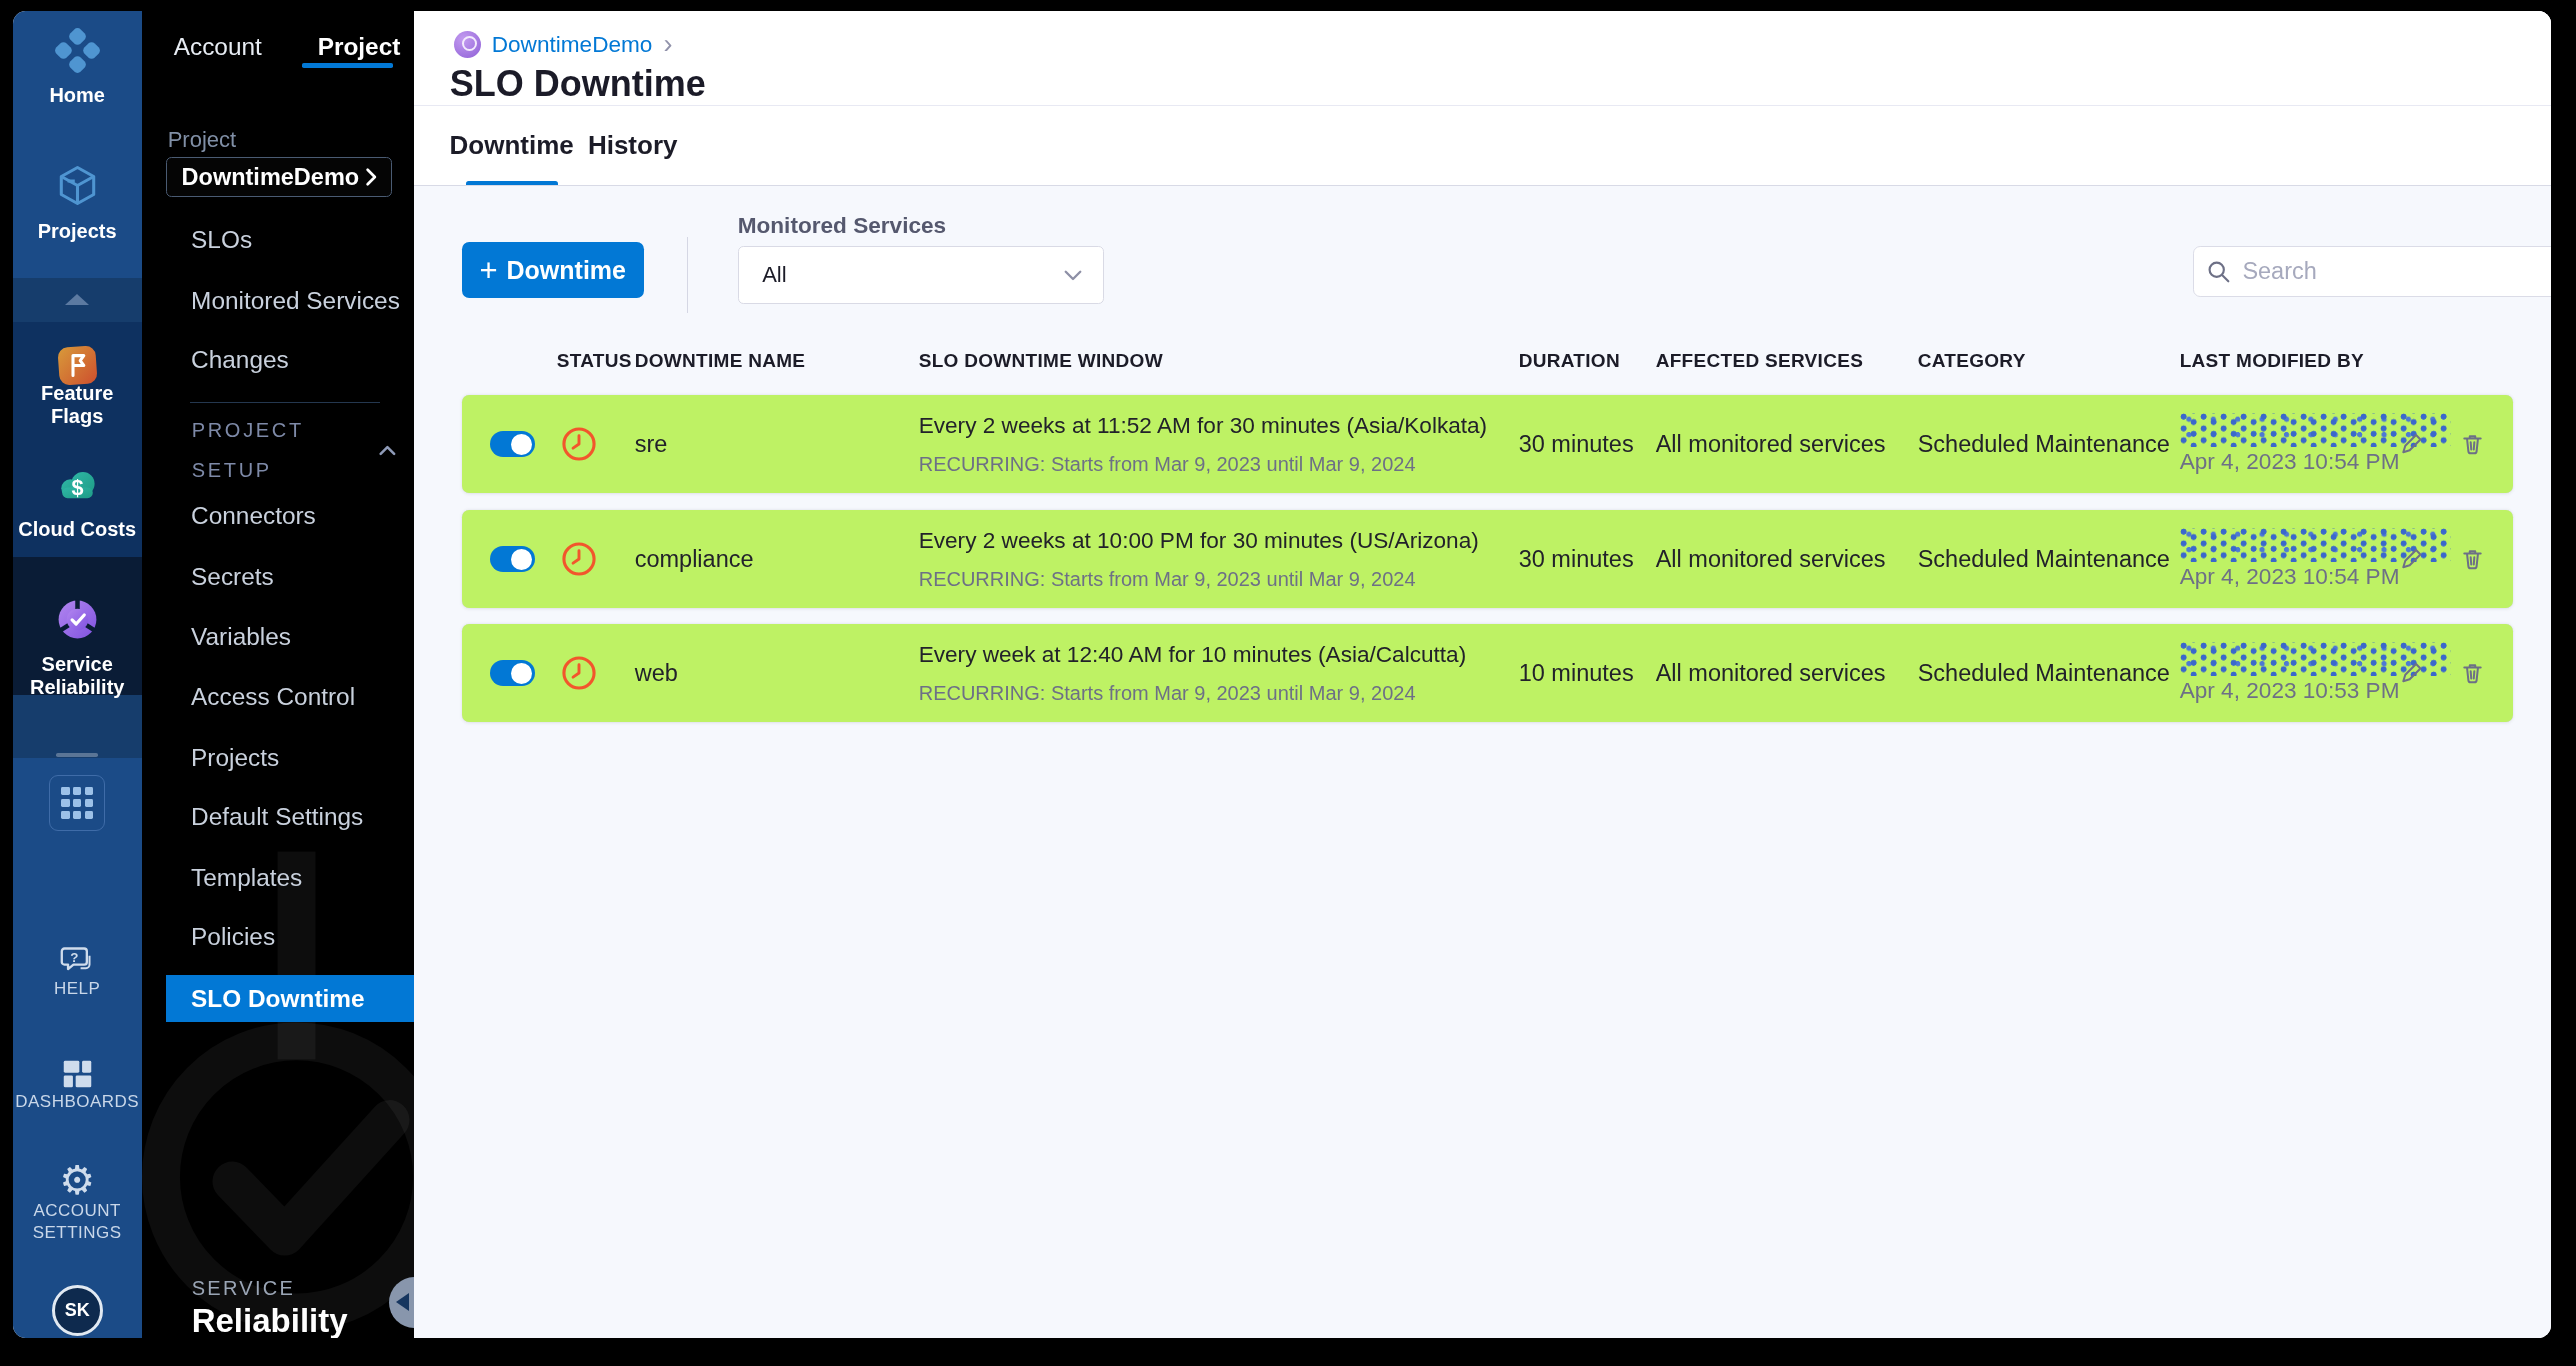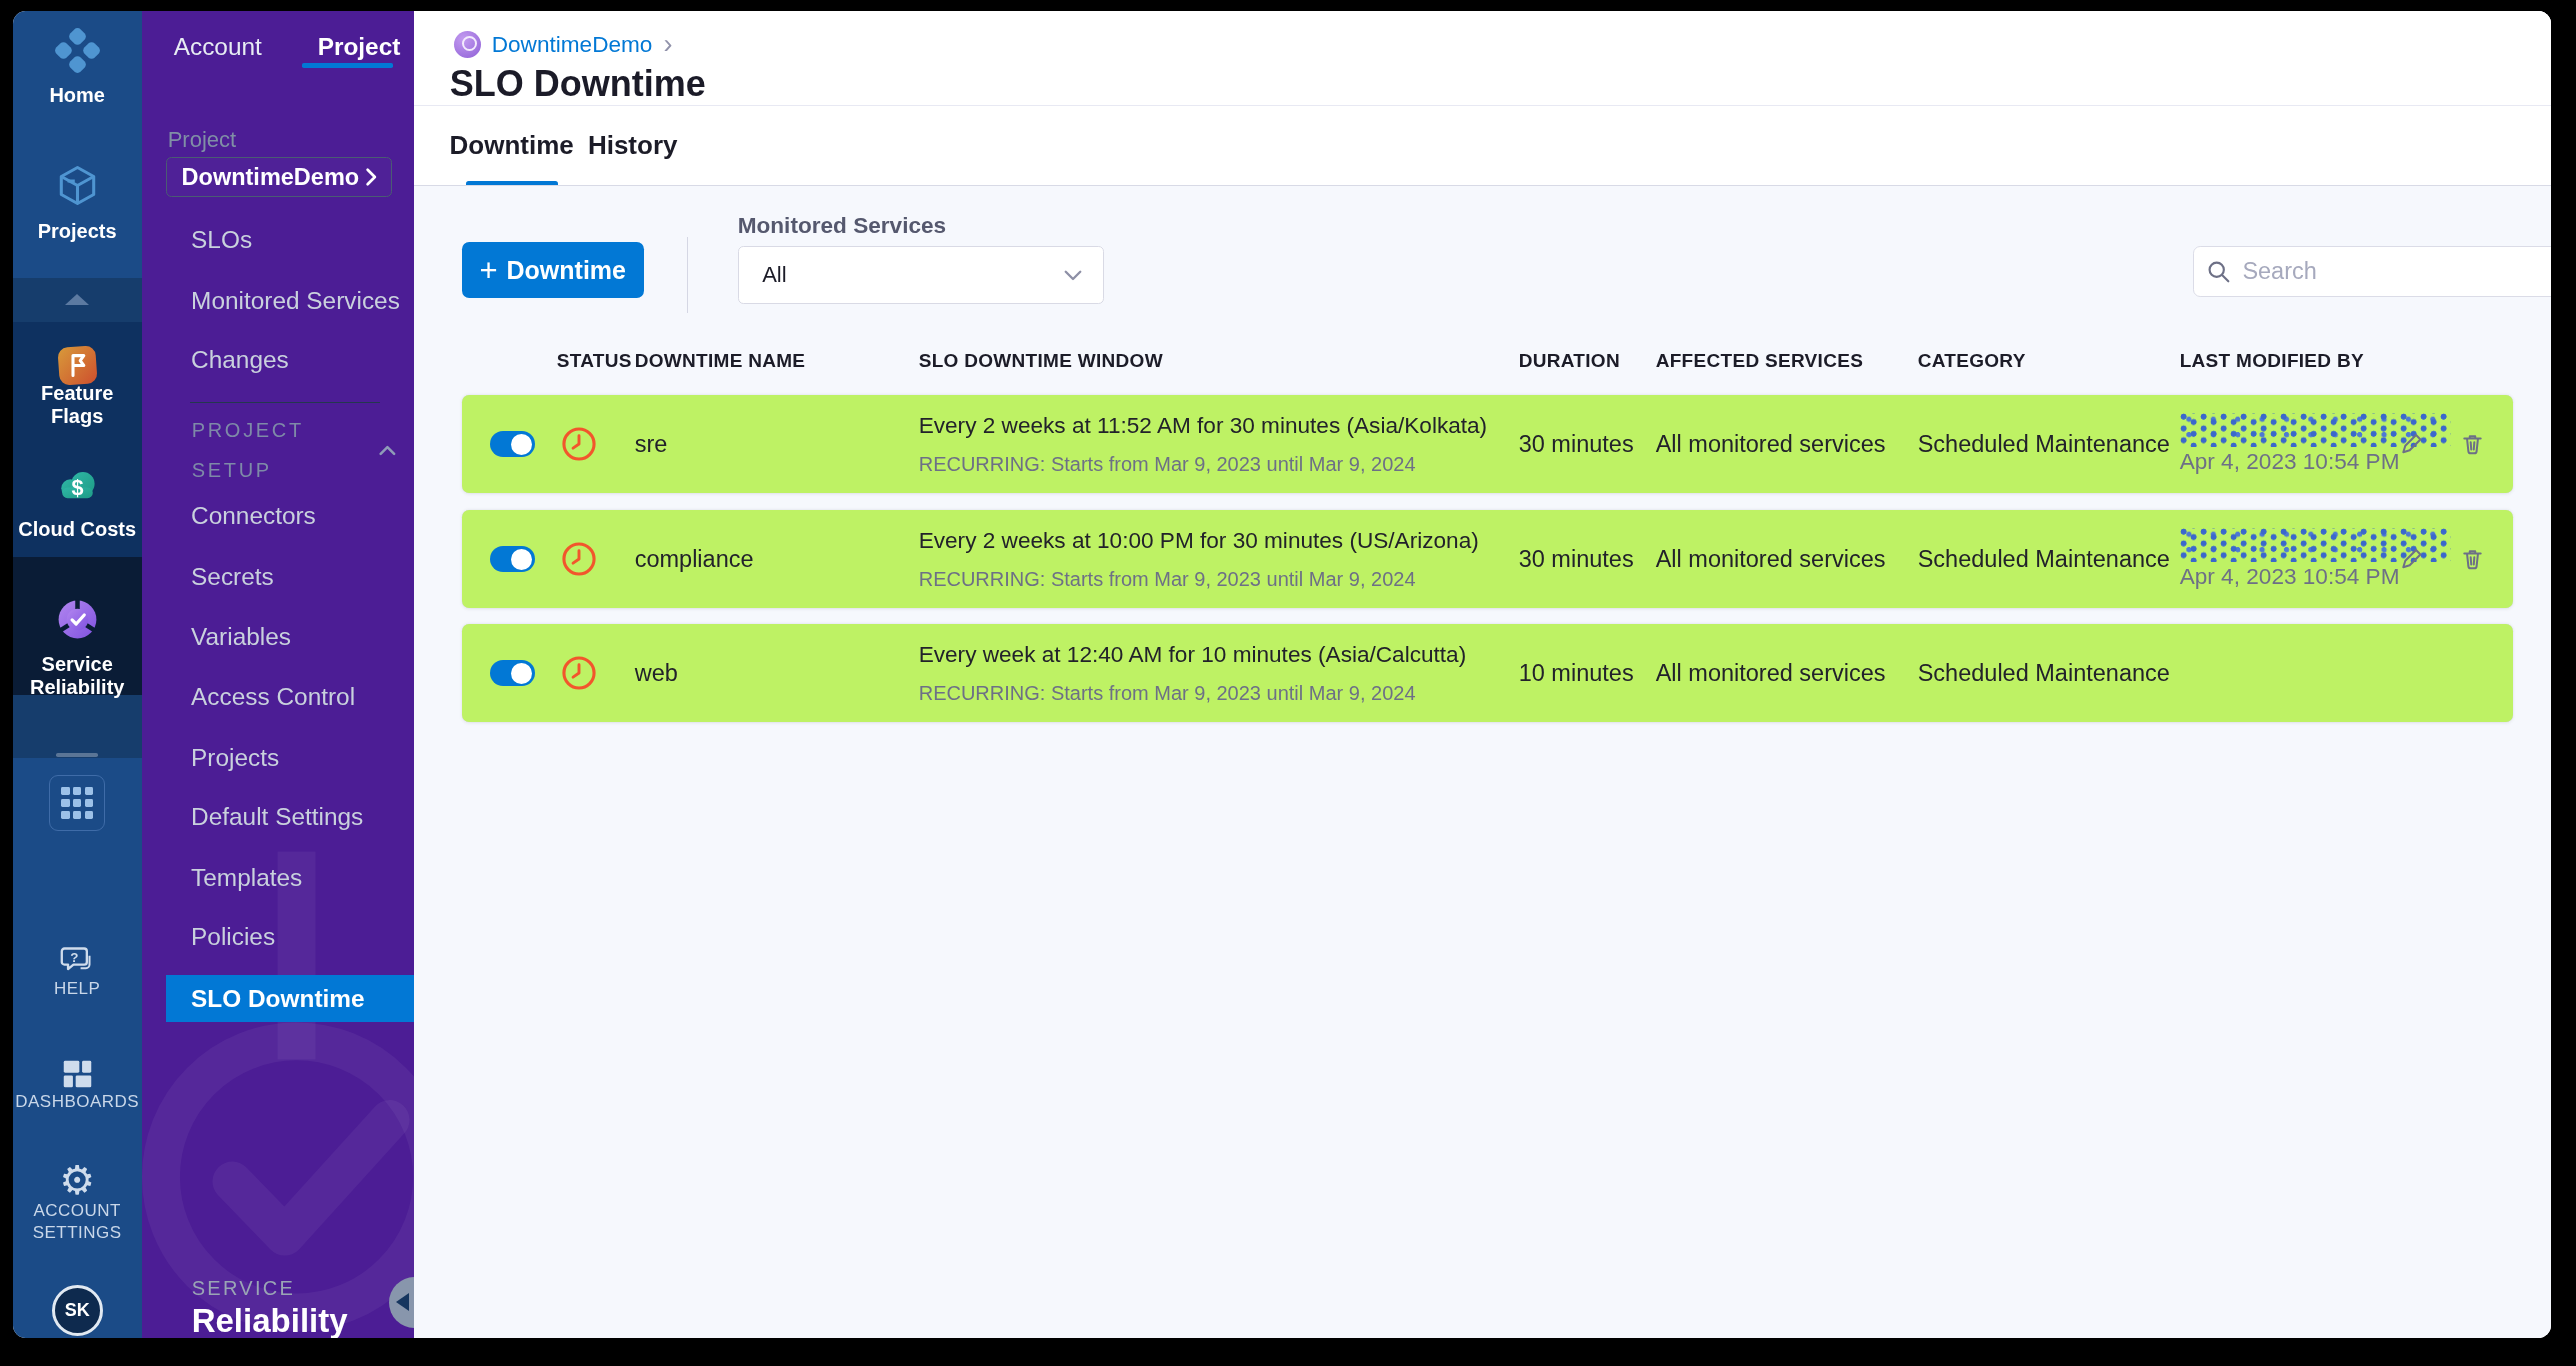--- a/index.html
+++ b/index.html
@@ -23,21 +23,21 @@
   .grid-btn { width:56px; height:56px; margin:0 auto; border:1.8px solid #3f6ca8; border-radius:9px;
               display:flex; align-items:center; justify-content:center; }
   .grid-ico { display:grid; grid-template-columns:repeat(3,8.1px); grid-template-rows:repeat(3,8.1px); gap:3.6px; }
   .grid-ico i { background:#9cc1e8; border-radius:1.4px; }
   .gear-glyph { font-size:40px; color:#cfdcec; line-height:40px; }
   .sk { width:51px; height:51px; margin:0 auto; border-radius:50%; border:3.6px solid #e1e9f2;
         background:#0e2a4e; color:#fff; font-weight:bold; font-size:18px;
         display:flex; align-items:center; justify-content:center; }
 
   
-  .sidebar { position:relative; width:272px; flex:0 0 272px; background:#4c1d95; overflow:hidden; color:#c9d1dd; }
+  .sidebar { position:relative; width:272px; flex:0 0 272px; background:#000000; overflow:hidden; color:#c9d1dd; }
   .sb-tab { position:absolute; top:22px; font-size:24.4px; color:#e7ecf3; }
   .sb-tab.active { font-weight:bold; color:#fff; }
   .sb-tab-underline { position:absolute; top:52px; left:160px; width:91px; height:4.5px; background:#0278d5; border-radius:1.8px; }
   .sb-proj-label { position:absolute; top:116px; left:26px; font-size:22px; color:#808fa6; }
   .sb-select { position:absolute; top:146px; left:24.4px; width:226px; height:40px; border:1.4px solid #4a5b73;
                border-radius:5.4px; display:flex; align-items:center; justify-content:space-between;
                padding:0 12.7px 0 14.5px; color:#fff; font-weight:bold; font-size:23.5px; background:rgba(255,255,255,0.02); }
   .nav-item { position:absolute; left:24.4px; right:0; height:40px; line-height:40px; padding-left:25px;
               font-size:24.4px; color:#c9d1dd; }
   .nav-item.selected { height:47px; line-height:47px; background:#0278d5; color:#fff; font-weight:600; }
@@ -431,19 +431,33 @@
             </svg>
           </div>
           <div class="cell-name">web</div>
           <div class="cell-window">
             <div class="win-main">Every week at 12:40 AM for 10 minutes (Asia/Calcutta)</div>
             <div class="win-sub">RECURRING: Starts from Mar 9, 2023 until Mar 9, 2024</div>
           </div>
           <div class="cell-duration">10 minutes</div>
           <div class="cell-affected">All monitored services</div>
           <div class="cell-category">Scheduled Maintenance</div>
+          <div class="cell-modified">
+            <div class="redact"></div>
+            <div class="stamp">Apr 4, 2023 10:53 PM</div>
+            <svg class="row-action act-edit" viewBox="0 0 34 34">
+              <path d="M8 26 l2.2-7 L22 7.2 l4.8 4.8 L15 23.8 8 26 z" fill="none" stroke="#6d7086" stroke-width="2.2" stroke-linejoin="round"></path>
+            </svg>
+            <svg class="row-action act-trash" viewBox="0 0 34 34">
+              <g fill="none" stroke="#6d7086" stroke-width="2.2" stroke-linecap="round" stroke-linejoin="round">
+                <path d="M8 11 h18 M14 11 V8.5 h6 V11 M11 11 l1.5 14 a2.5 2.5 0 0 0 2.5 2.2 h4 a2.5 2.5 0 0 0 2.5-2.2 L23 11"></path>
+                <line x1="15" y1="15" x2="15.6" y2="23"></line>
+                  <line x1="19" y1="15" x2="18.4" y2="23"></line>
+              </g>
+            </svg>
+          </div>
         </div>
       </div>
 
     </section>
   </main>
 </div>
 
 
 </body></html>

